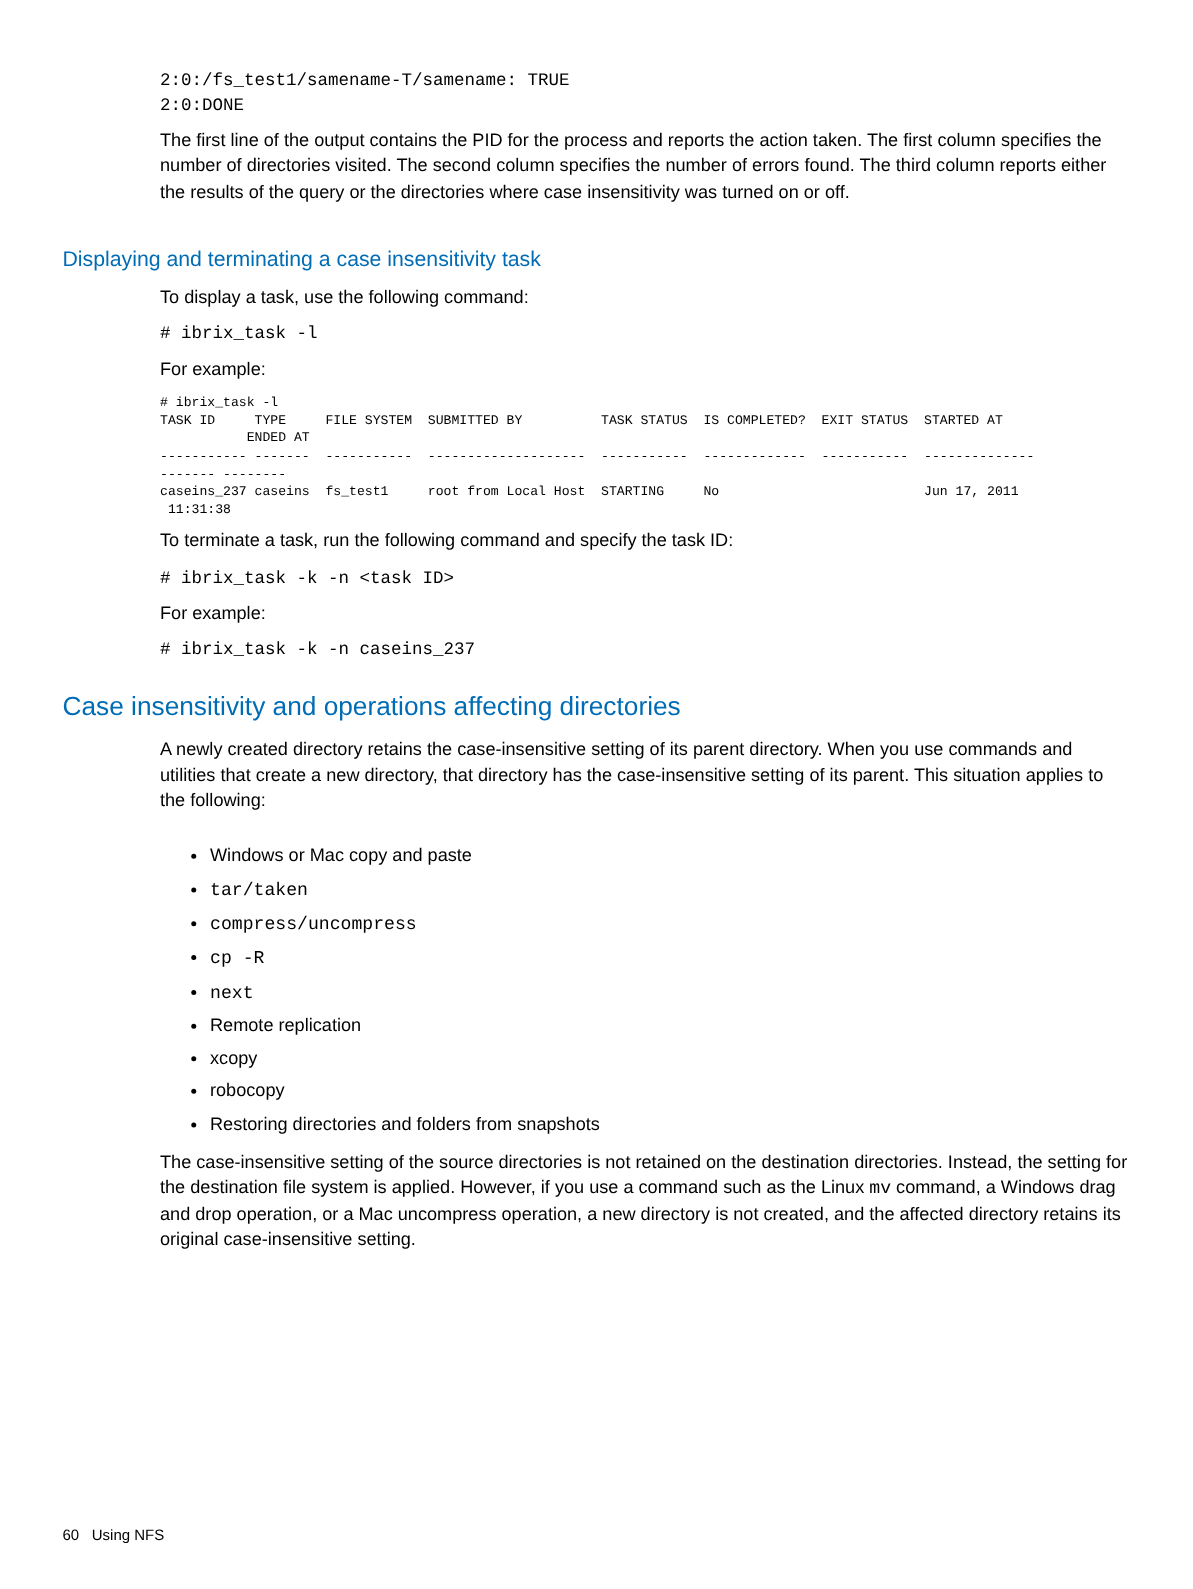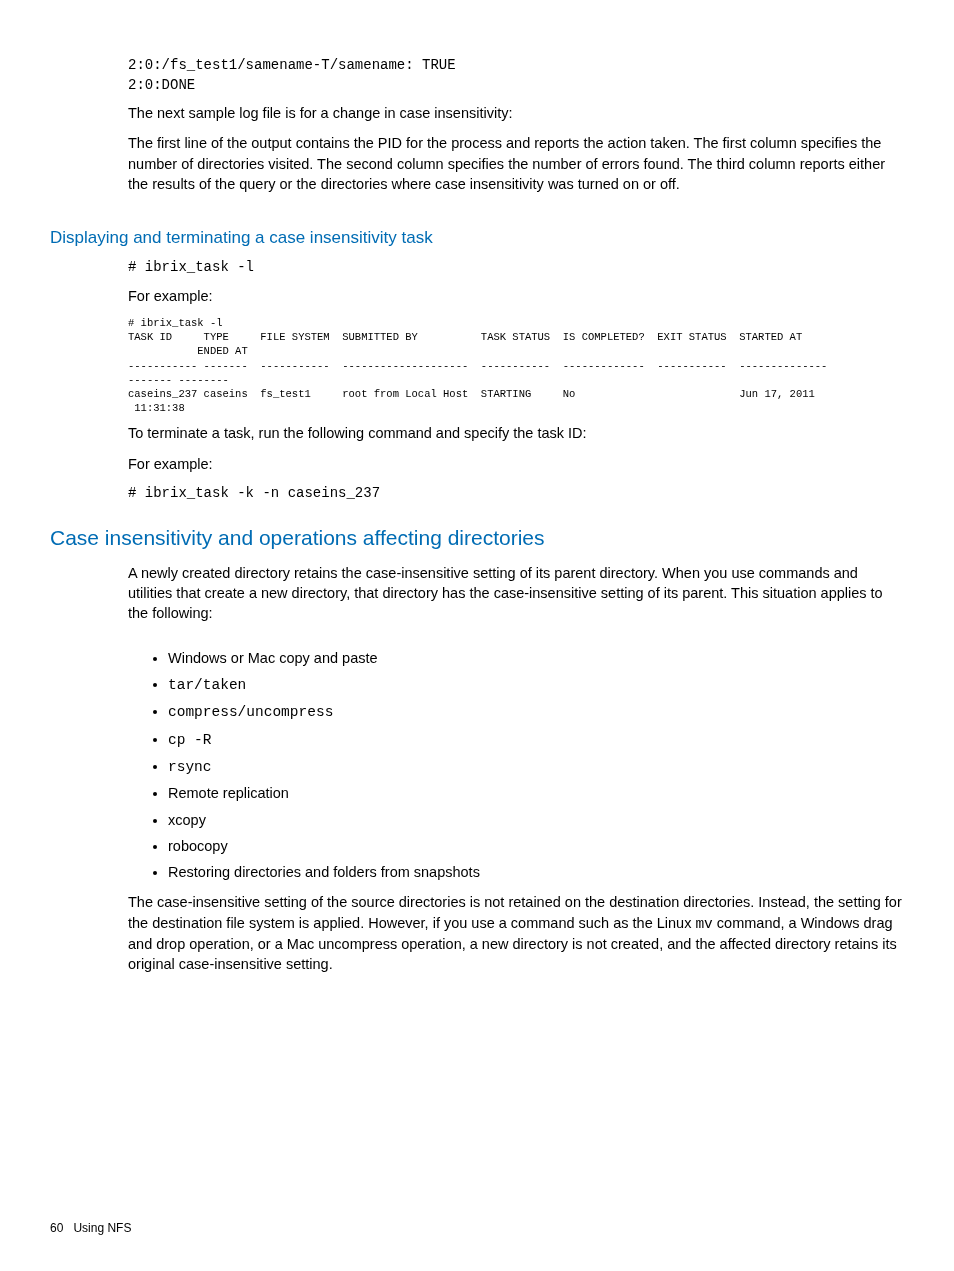--- a/index.html
+++ b/index.html
@@ -71,52 +71,53 @@
   }
 </style>
 </head>
 <body>
 
 <div class="page">
 
   <div class="content-indent">
     <div class="code">2:0:/fs_test1/samename-T/samename: TRUE
 2:0:DONE</div>
-    <p class="body">The next sample log file is for a change in case insensitivity:</p>
     <p class="body">The first line of the output contains the PID for the process and reports the action taken. The first column specifies the number of directories visited. The second column specifies the number of errors found. The third column reports either the results of the query or the directories where case insensitivity was turned on or off.</p>
   </div>
 
   <h2 class="sec">Displaying and terminating a case insensitivity task</h2>
 
   <div class="content-indent">
+    <p class="body">To display a task, use the following command:</p>
     <div class="code"># ibrix_task -l</div>
     <p class="body">For example:</p>
     <div class="code-small"># ibrix_task -l
 TASK ID     TYPE     FILE SYSTEM  SUBMITTED BY          TASK STATUS  IS COMPLETED?  EXIT STATUS  STARTED AT  
            ENDED AT
 ----------- -------  -----------  --------------------  -----------  -------------  -----------  --------------
 ------- --------
 caseins_237 caseins  fs_test1     root from Local Host  STARTING     No                          Jun 17, 2011
  11:31:38</div>
     <p class="body">To terminate a task, run the following command and specify the task ID:</p>
+    <div class="code"># ibrix_task -k -n &lt;task ID&gt;</div>
     <p class="body">For example:</p>
     <div class="code"># ibrix_task -k -n caseins_237</div>
   </div>
 
   <h1 class="sec">Case insensitivity and operations affecting directories</h1>
 
   <div class="content-indent">
     <p class="body">A newly created directory retains the case-insensitive setting of its parent directory. When you use commands and utilities that create a new directory, that directory has the case-insensitive setting of its parent. This situation applies to the following:</p>
 
     <ul class="bul">
       <li>Windows or Mac copy and paste</li>
       <li><span class="mono-inline">tar/taken</span></li>
       <li><span class="mono-inline">compress/uncompress</span></li>
       <li><span class="mono-inline">cp -R</span></li>
-      <li><span class="mono-inline">rsync</span></li>
+      <li><span class="mono-inline">next</span></li>
       <li>Remote replication</li>
       <li>xcopy</li>
       <li>robocopy</li>
       <li>Restoring directories and folders from snapshots</li>
     </ul>
 
     <p class="body">
       <span>The case-insensitive setting of the source directories is not retained on the destination directories. Instead, the setting for the destination file system is applied. However, if you use a command such as the Linux </span><span class="mono-inline">mv</span><span> command, a Windows drag and drop operation, or a Mac uncompress operation, a new directory is not created, and the affected directory retains its original case-insensitive setting.</span>
     </p>
   </div>

